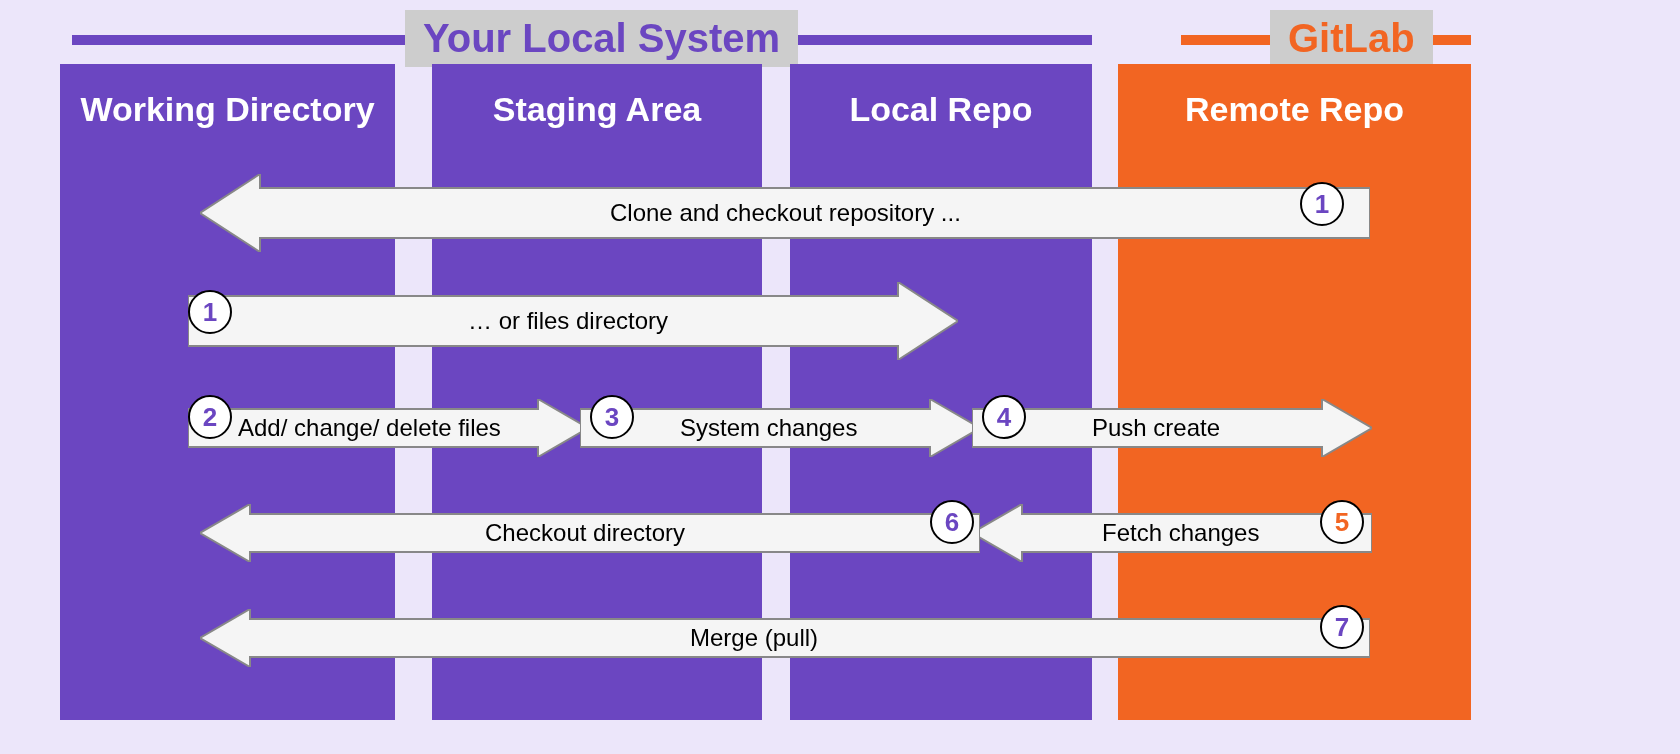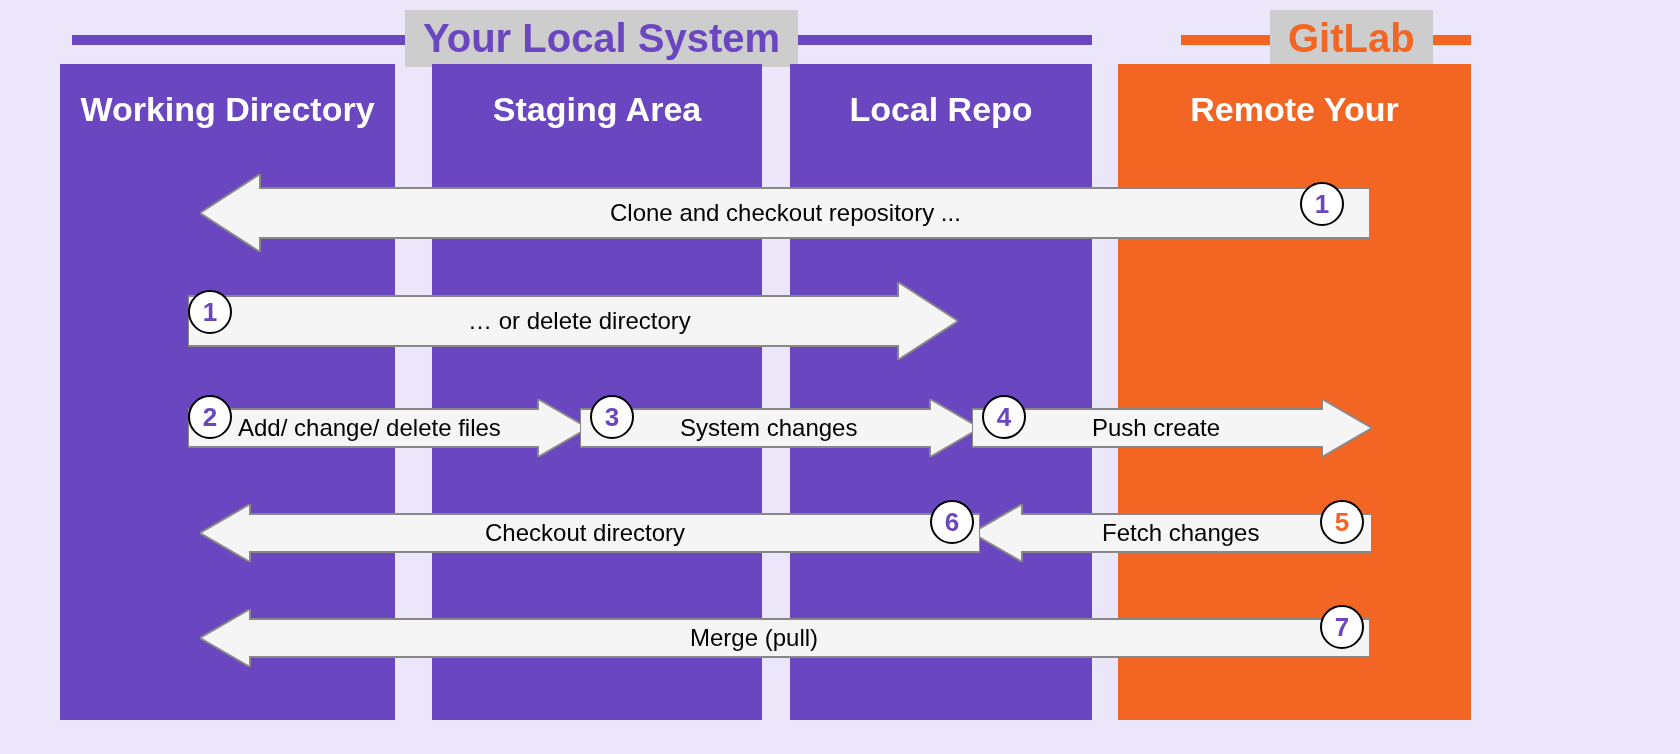--- a/index.html
+++ b/index.html
@@ -92,36 +92,36 @@
 <div class="column col-purple col1">
   <div class="col-title">Working Directory</div>
 </div>
 <div class="column col-purple col2">
   <div class="col-title">Staging Area</div>
 </div>
 <div class="column col-purple col3">
   <div class="col-title">Local Repo</div>
 </div>
 <div class="column col-orange col4">
-  <div class="col-title">Remote Your</div>
+  <div class="col-title">Remote Repo</div>
 </div>
 
 <div class="arrow" style="top:180px;left:200px;width:1170px;">
   <svg viewBox="0 0 1170 78" width="1170">
     <polygon points="0,39 60,0 60,14 1170,14 1170,64 60,64 60,78" fill="#f5f5f5" stroke="#888" stroke-width="2"></polygon>
   </svg>
   <span class="arrow-label" style="left:410px;">Clone and checkout repository ...</span>
 </div>
 <div class="step-circle step-purple" style="top:182px;left:1300px;">1</div>
 
 <div class="arrow" style="top:288px;left:188px;width:770px;">
   <svg viewBox="0 0 770 78" width="770">
     <polygon points="0,14 710,14 710,0 770,39 710,78 710,64 0,64" fill="#f5f5f5" stroke="#888" stroke-width="2"></polygon>
   </svg>
-  <span class="arrow-label" style="left:280px;">… or delete directory</span>
+  <span class="arrow-label" style="left:280px;">… or files directory</span>
 </div>
 <div class="step-circle step-purple" style="top:290px;left:188px;">1</div>
 
 <div class="arrow" style="top:395px;left:188px;width:400px;">
   <svg viewBox="0 0 400 58" width="400" style="height:58px;">
     <polygon points="0,10 350,10 350,0 400,29 350,58 350,48 0,48" fill="#f5f5f5" stroke="#888" stroke-width="2"></polygon>
   </svg>
   <span class="arrow-label" style="left:50px;">Add/ change/ delete files</span>
 </div>
 <div class="step-circle step-purple" style="top:395px;left:188px;">2</div>

